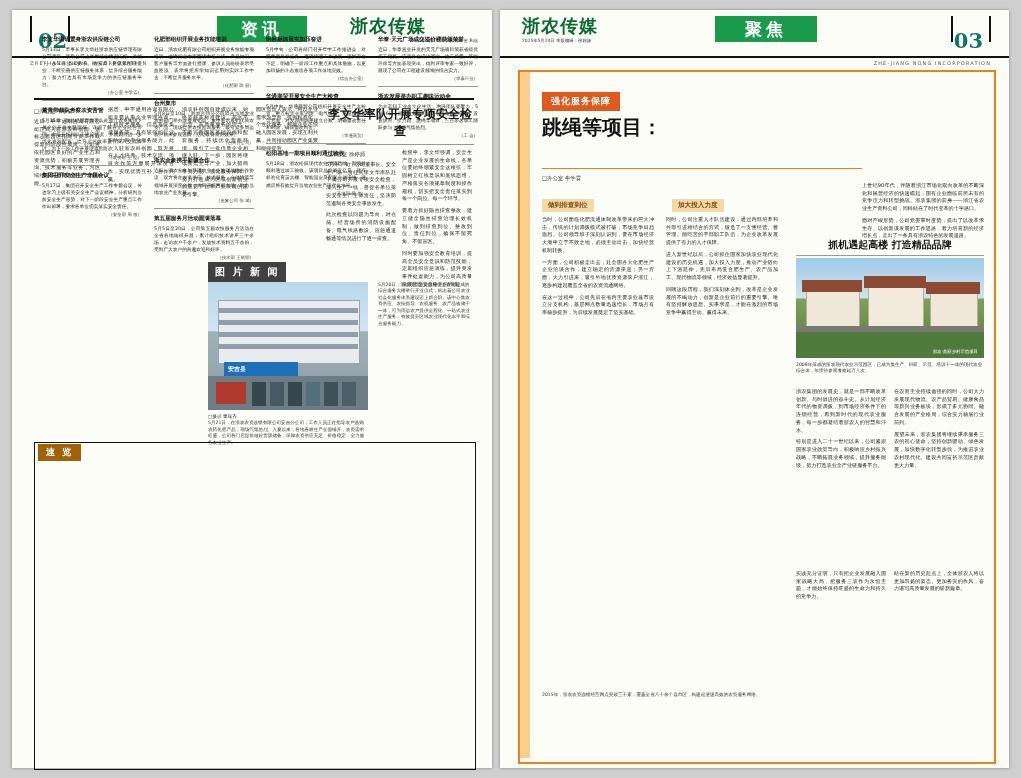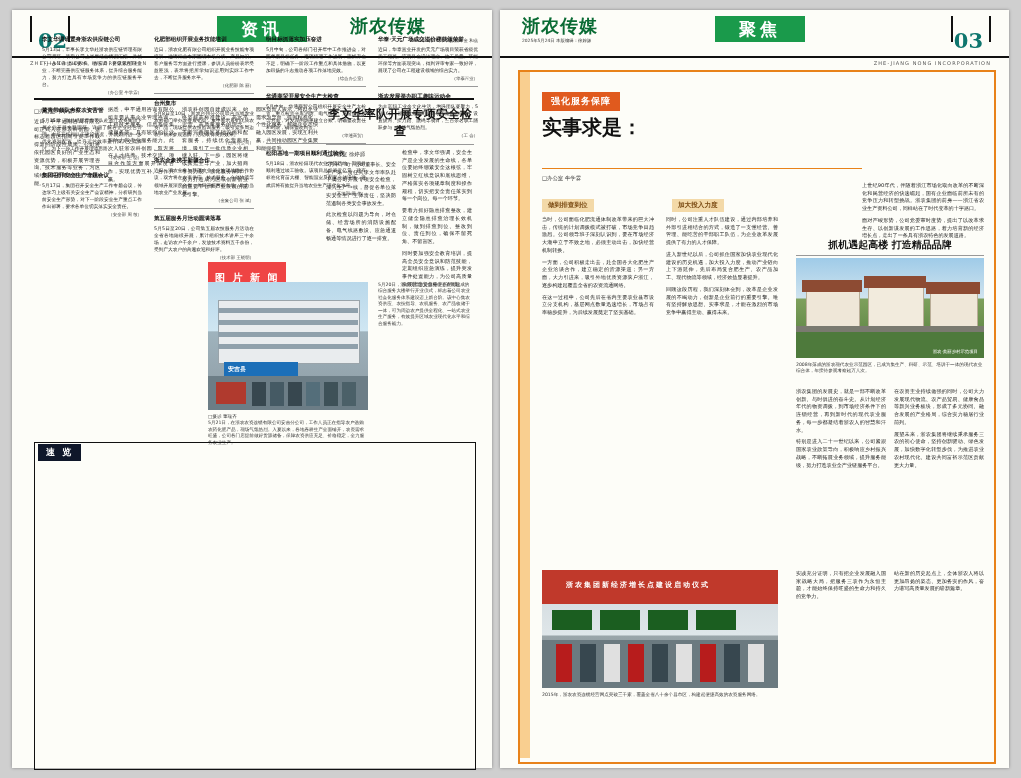--- a/index.html
+++ b/index.html
@@ -31,26 +31,26 @@
 
   
   .lead-title{position:absolute;left:22px;top:60px;width:440px;font-size:21px;letter-spacing:1px;}
   .lead-rule{position:absolute;left:22px;top:88px;width:440px;height:2px;background:#111;}
 
   .lcols{position:absolute;left:22px;top:96px;width:440px;height:330px;}
   .lcol{position:absolute;top:0;width:66px;height:330px;}
   .sub-head{font-size:12px;font-weight:bold;text-align:center;margin:0 0 4px 0;
     font-family:"DejaVu Serif","Liberation Serif",serif;}
 
-  .photo-label{position:absolute;background:#ef4444;color:#fff;font-size:10px;font-weight:bold;
-    padding:9px 7px;letter-spacing:2px;font-family:"DejaVu Serif","Liberation Serif",serif;}
+  .photo-label{position:absolute;background:#404040;color:#fff;font-size:10px;font-weight:bold;
+    padding:3px 7px;letter-spacing:2px;font-family:"DejaVu Serif","Liberation Serif",serif;}
   .photo{position:absolute;overflow:hidden;background:#5d6b74;}
   .cap{font-size:4.6px;color:#333;line-height:1.4;}
 
-  .green-tab{position:absolute;background:#0f172a;color:#fff;font-size:9px;font-weight:bold;
+  .green-tab{position:absolute;background:#a16207;color:#fff;font-size:9px;font-weight:bold;
     padding:2px 8px;letter-spacing:2px;font-family:"DejaVu Serif","Liberation Serif",serif;text-align:right;}
   .brief-box{position:absolute;left:22px;top:432px;width:440px;height:326px;
     border:1px solid #111;}
   .brief-col{position:absolute;top:20px;width:100px;}
   .brief-item-title{font-size:5.6px;font-weight:bold;color:#111;margin:6px 0 2px 0;
     font-family:"DejaVu Serif","Liberation Serif",serif;}
   .brief-text{font-size:4.7px;line-height:1.5;color:#222;text-align:justify;word-break:break-all;}
   .brief-sign{font-size:4.4px;color:#444;text-align:right;margin-top:2px;}
 
   
@@ -209,34 +209,34 @@
       <div class="brief-sign">（工 会）</div>
     </div>
   </div>
 
   <div class="sheet right-sheet">
 
     <div class="mast">
       <div class="brand" style="left:22px;">浙农传媒</div>
       <div class="brand-sub" style="left:22px;top:28px;">2025年5月24日  本版编辑：徐婷源</div>
 
-      <div class="sec-badge" style="left:215px;width:90px;">聚焦</div>
+      <div class="sec-badge" style="left:215px;width:102px;">聚焦</div>
 
       <div class="rule-l" style="right:56px;"></div>
       <div class="pagenum" style="right:26px;">03</div>
       <div class="rule-l" style="right:18px;"></div>
       <div class="footline" style="right:18px;">ZHE-JIANG  NONG  INCORPORATION</div>
     </div>
 
     <div class="rp-frame" style="left:18px;top:60px;width:474px;height:690px;"></div>
     <div class="vert-strip" style="left:20px;top:62px;width:10px;height:686px;opacity:.55;"></div>
 
     <div class="rp-tab" style="left:42px;top:82px;">强化服务保障</div>
 
-    <div class="rp-title" style="left:42px;top:104px;font-size:20px;">实事求是：</div>
+    <div class="rp-title" style="left:42px;top:104px;font-size:20px;">跳绳等项目：</div>
     <div style="position:absolute;left:42px;top:158px;width:320px;height:1px;background:#e8821a;"></div>
     <div class="byline" style="position:absolute;left:42px;top:163px;">□办公室  牛学霖</div>
 
     <div class="rp-col" style="left:362px;top:172px;width:122px;">
       <div class="col-text">上世纪90年代，伴随着浙江市场化取向改革的不断深化和民营经济的快速崛起，国有企业面临前所未有的竞争压力和转型挑战。浙农集团的前身——浙江省农业生产资料公司，同样站在了时代变革的十字路口。</div>
       <div class="col-text" style="margin-top:4px;">面对严峻形势，公司党委审时度势，提出了以改革求生存、以创新谋发展的工作思路，着力培育新的经济增长点，走出了一条具有浙农特色的发展道路。</div>
     </div>
 
     <div style="position:absolute;left:42px;top:182px;">
       <span class="sub-tag">做到排查到位</span>
@@ -280,39 +280,20 @@
 
     <div class="rp-col" style="left:296px;top:378px;width:90px;">
       <div class="col-text">浙农集团的发展史，就是一部不断改革创新、与时俱进的奋斗史。从计划经济年代的物资调拨，到市场经济条件下的连锁经营，再到新时代的现代农业服务，每一步都凝结着浙农人的智慧和汗水。</div>
       <div class="col-text" style="margin-top:4px;">特别是进入二十一世纪以来，公司紧跟国家农业政策导向，积极响应乡村振兴战略，不断拓展业务领域，提升服务能级，努力打造农业全产业链服务平台。</div>
     </div>
     <div class="rp-col" style="left:394px;top:378px;width:90px;">
       <div class="col-text">在农资主业持续做强的同时，公司大力发展现代物流、农产品贸易、健康食品等新兴业务板块，形成了多元协同、融合发展的产业格局，综合实力稳居行业前列。</div>
       <div class="col-text" style="margin-top:4px;">展望未来，浙农集团将继续秉承服务三农的初心使命，坚持创新驱动、绿色发展，加快数字化转型步伐，为推进农业农村现代化、建设共同富裕示范区贡献更大力量。</div>
     </div>
 
-    <div class="photo" style="left:42px;top:560px;width:236px;height:118px;">
-      <div style="position:absolute;inset:0;background:linear-gradient(#cfd8dc 0%,#dfe6e9 55%,#9aa5a9 56%,#7d888c 100%);"></div>
-      <div style="position:absolute;left:0;top:0;width:100%;height:34px;background:#c0392b;"></div>
-      <div style="position:absolute;left:24px;top:10px;color:#fff;font-size:7px;font-weight:bold;letter-spacing:2px;">浙农集团新经济增长点建设启动仪式</div>
-      <div style="position:absolute;left:10px;top:40px;width:40px;height:20px;background:#1b5e20;"></div>
-      <div style="position:absolute;left:58px;top:40px;width:40px;height:20px;background:#1b5e20;"></div>
-      <div style="position:absolute;left:106px;top:40px;width:40px;height:20px;background:#1b5e20;"></div>
-      <div style="position:absolute;left:154px;top:40px;width:40px;height:20px;background:#1b5e20;"></div>
-      <div style="position:absolute;left:0;bottom:0;width:100%;height:48px;background:#6b7a80;"></div>
-      <div style="position:absolute;left:14px;bottom:6px;width:16px;height:38px;background:#b71c1c;"></div>
-      <div style="position:absolute;left:38px;bottom:6px;width:16px;height:38px;background:#37474f;"></div>
-      <div style="position:absolute;left:62px;bottom:6px;width:16px;height:38px;background:#e0e0e0;"></div>
-      <div style="position:absolute;left:86px;bottom:6px;width:16px;height:38px;background:#b71c1c;"></div>
-      <div style="position:absolute;left:110px;bottom:6px;width:16px;height:38px;background:#37474f;"></div>
-      <div style="position:absolute;left:134px;bottom:6px;width:16px;height:38px;background:#e0e0e0;"></div>
-      <div style="position:absolute;left:158px;bottom:6px;width:16px;height:38px;background:#b71c1c;"></div>
-      <div style="position:absolute;left:182px;bottom:6px;width:16px;height:38px;background:#37474f;"></div>
-      <div style="position:absolute;left:206px;bottom:6px;width:16px;height:38px;background:#e0e0e0;"></div>
-    </div>
     <div style="position:absolute;left:42px;top:682px;width:236px;">
       <div class="cap">2015年，浙农农资连锁经营网点突破三千家，覆盖全省八十余个县市区，构建起便捷高效的农资服务网络。</div>
     </div>
 
     <div class="rp-col" style="left:296px;top:560px;width:90px;">
       <div class="col-text">实践充分证明，只有把企业发展融入国家战略大局，把服务三农作为永恒主题，才能始终保持旺盛的生命力和持久的竞争力。</div>
     </div>
     <div class="rp-col" style="left:394px;top:560px;width:90px;">
       <div class="col-text">站在新的历史起点上，全体浙农人将以更加昂扬的姿态、更加务实的作风，奋力谱写高质量发展的崭新篇章。</div>
     </div>

